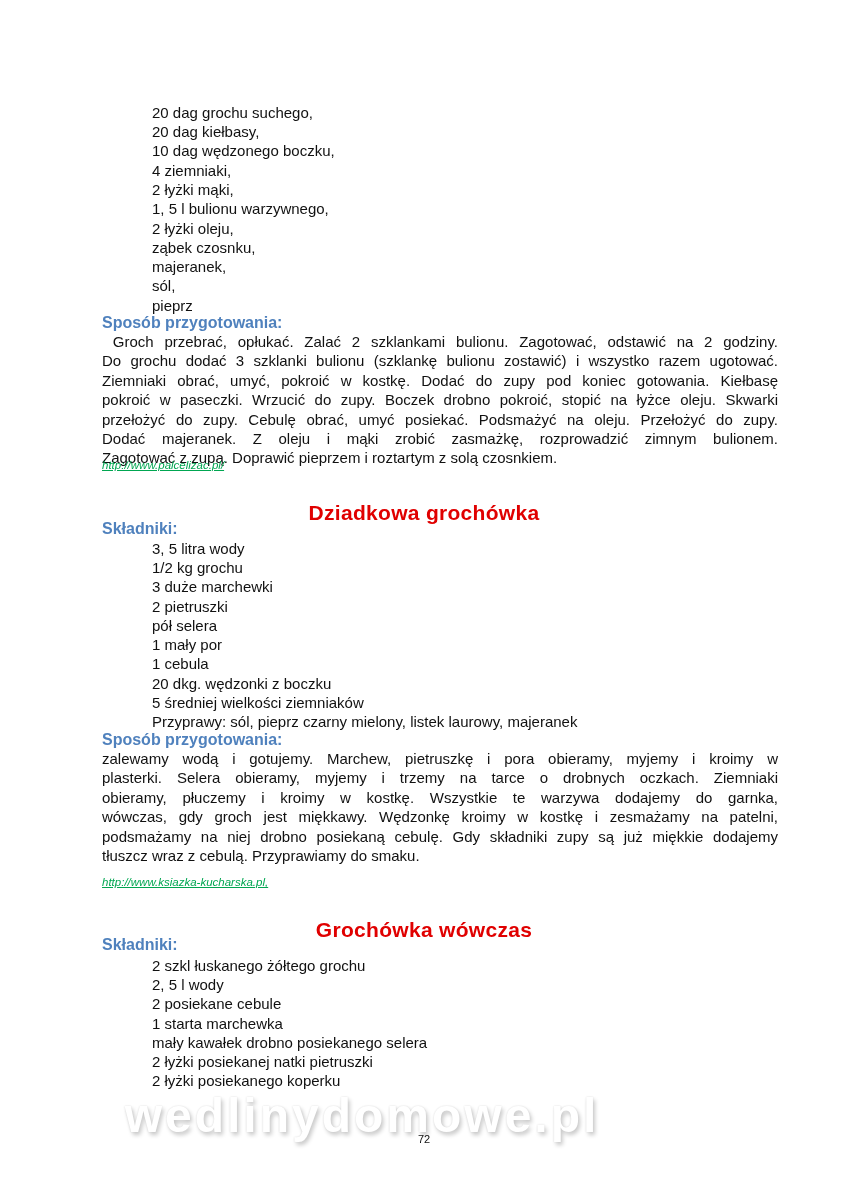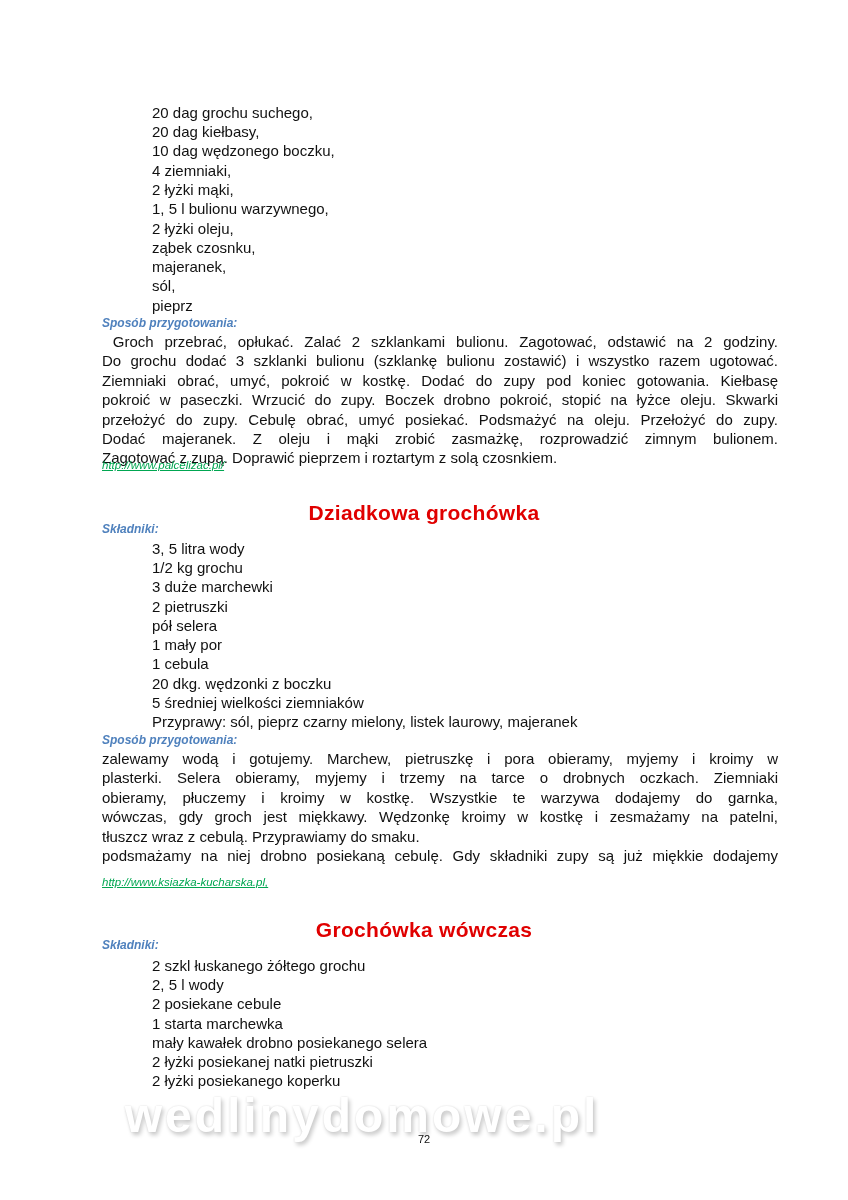--- a/index.html
+++ b/index.html
@@ -1,19 +1,19 @@
 <!DOCTYPE html>
 <html><head>
   <meta charset="utf-8">
   <style>
     html, body { margin: 0; padding: 0; background: #ffffff; }
     body { width: 848px; height: 1200px; position: relative; overflow: hidden;
            font-family: "Liberation Sans", sans-serif; color: #111; }
     .ing { position: absolute; left: 152px; font-size: 15px; line-height: 19.3px; white-space: nowrap; }
-    .section-label { position: absolute; left: 102px; font-size: 12px; font-weight: bold; font-style: italic;
+    .section-label { position: absolute; left: 102px; font-size: 16px; font-weight: bold; 
                      color: #4f81bd; line-height: 18px; }
     .para { position: absolute; left: 102px; width: 676px; font-size: 15px; line-height: 19.4px;
             text-align: justify; text-align-last: left; }
     .para .ln { display: block; text-align: justify; text-align-last: justify; white-space: nowrap; }
     .para .ln.last { text-align-last: left; }
     .link { position: absolute; left: 102px; font-size: 11.5px; font-style: italic; color: #00a651;
             text-decoration: underline; }
     .title { position: absolute; left: 0; width: 848px; text-align: center; font-size: 21px;
              font-weight: bold; color: #e00000; letter-spacing: 0.3px; }
     .watermark { position: absolute; left: 0; top: 1088px; width: 724px; text-align: center;
@@ -62,22 +62,22 @@
   <div class="ing" style="top:674px">20 dkg. wędzonki z boczku</div>
   <div class="ing" style="top:693px">5 średniej wielkości ziemniaków</div>
   <div class="ing" style="top:712px">Przyprawy: sól, pieprz czarny mielony, listek laurowy, majeranek</div>
 </div>
 <div class="section-label" style="top:731px">Sposób przygotowania:</div>
 <div class="para" style="top:749px">
   <span class="ln">zalewamy wodą i gotujemy. Marchew, pietruszkę i pora obieramy, myjemy i kroimy w</span>
   <span class="ln">plasterki. Selera obieramy, myjemy i trzemy na tarce o drobnych oczkach. Ziemniaki</span>
   <span class="ln">obieramy, płuczemy i kroimy w kostkę. Wszystkie te warzywa dodajemy do garnka,</span>
   <span class="ln">wówczas, gdy groch jest miękkawy. Wędzonkę kroimy w kostkę i zesmażamy na patelni,</span>
+  <span class="ln">podsmażamy na niej drobno posiekaną cebulę. Gdy składniki zupy są już miękkie dodajemy</span>
   <span class="ln last">tłuszcz wraz z cebulą. Przyprawiamy do smaku.</span>
-  <span class="ln">podsmażamy na niej drobno posiekaną cebulę. Gdy składniki zupy są już miękkie dodajemy</span>
 </div>
 <a class="link" style="top:876px">http://www.ksiazka-kucharska.pl,</a>
 
 <div class="title" style="top:918px">Grochówka wówczas</div>
 <div class="section-label" style="top:936px">Składniki:</div>
 <div>
   <div class="ing" style="top:956px">2 szkl łuskanego żółtego grochu</div>
   <div class="ing" style="top:975px">2, 5 l wody</div>
   <div class="ing" style="top:994px">2 posiekane cebule</div>
   <div class="ing" style="top:1014px">1 starta marchewka</div>

